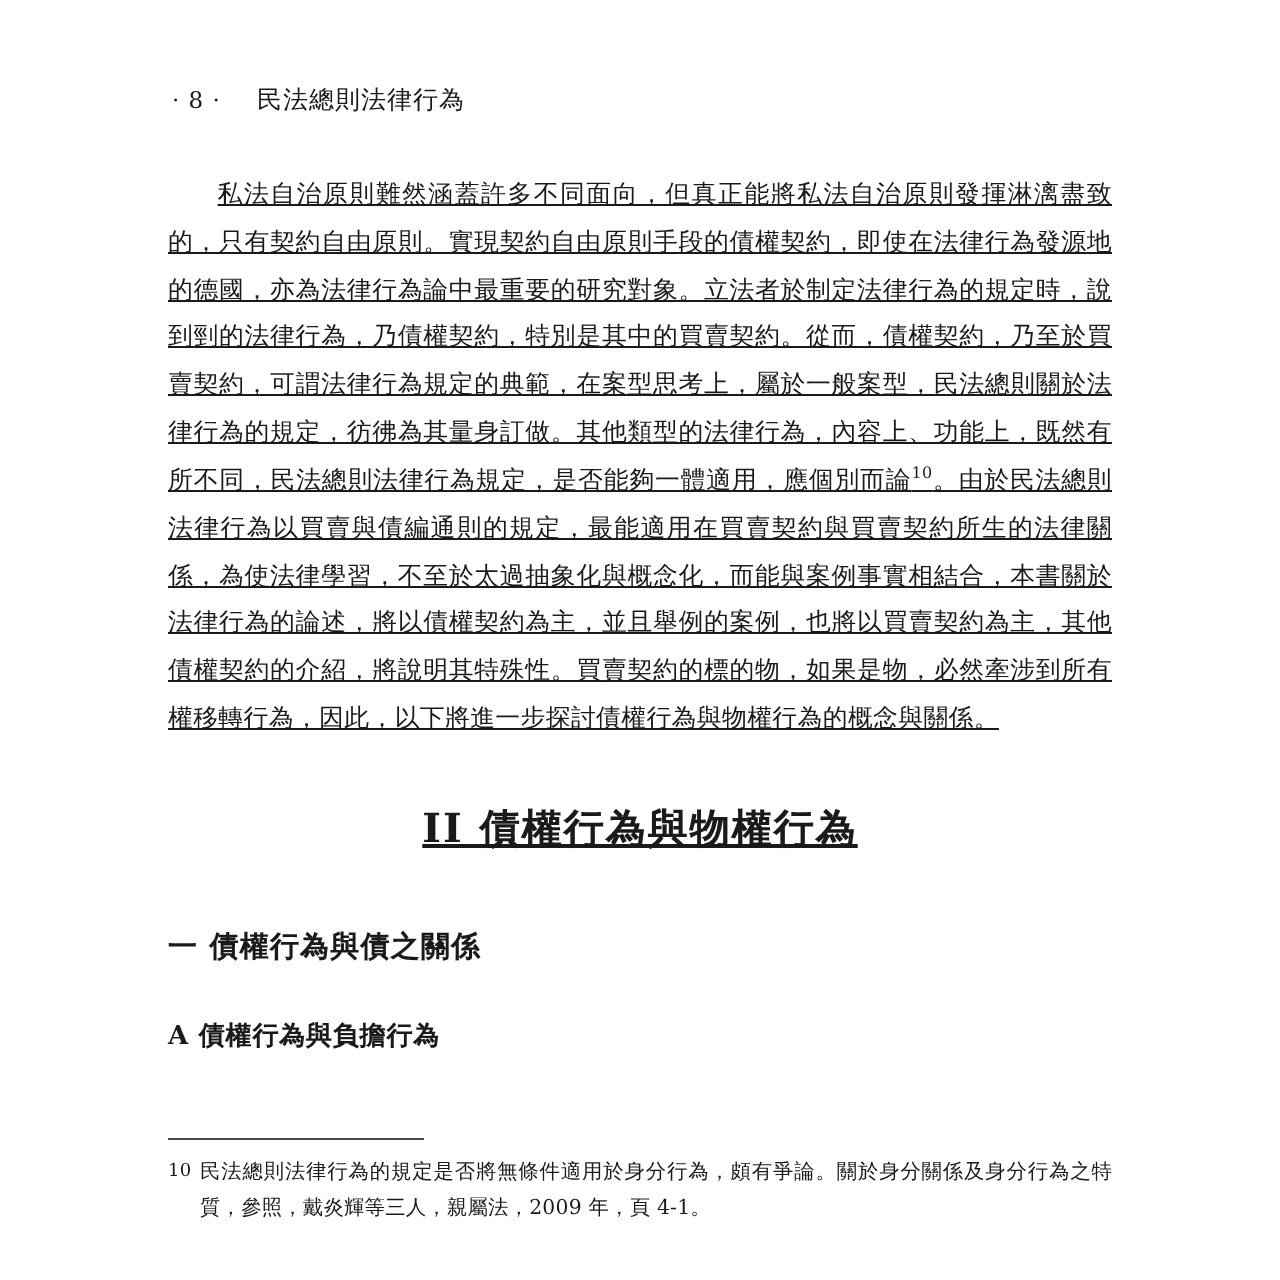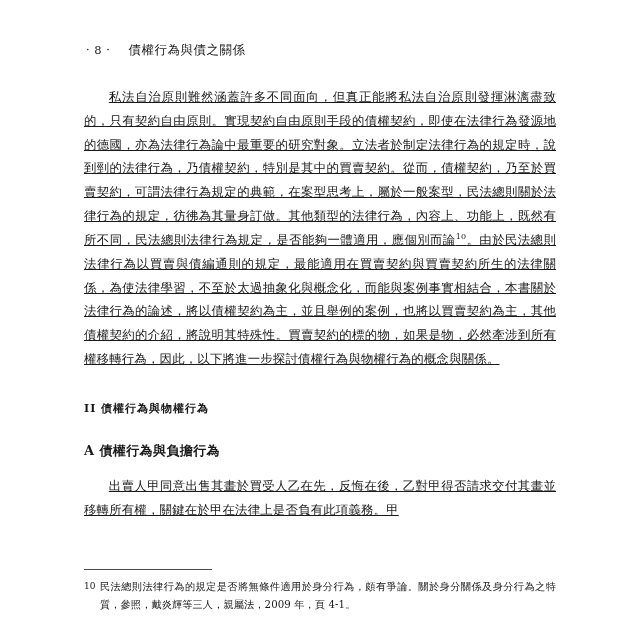--- a/index.html
+++ b/index.html
@@ -48,25 +48,26 @@
     text-indent: 2em;
     letter-spacing: 0.2px;
     text-decoration: underline;
   }
   .sup {
     font-size: 8px;
     vertical-align: super;
     line-height: 0;
   }
   h2.section-title {
-    font-size: 11px;
+    font-size: 20px;
     font-weight: bold;
-    text-align: left;
+    text-align: center;
     margin: 30px 0 0 0;
     letter-spacing: 1px;
+    text-decoration: underline;
   }
   h3.sub-title {
     font-size: 14.5px;
     font-weight: bold;
     margin: 36px 0 0 0;
     letter-spacing: 0.6px;
   }
   h4.subsub-title {
     font-size: 13px;
     font-weight: bold;
@@ -106,33 +107,31 @@
     text-justify: inter-ideograph;
   }
 </style>
 </head>
 <body>
 
 <div class="page">
 
   <div class="running-head">
     <span class="page-num">· 8 ·</span>
-    <span class="head-title">債權行為與債之關係</span>
+    <span class="head-title">民法總則法律行為</span>
   </div>
 
   <p class="body-text"><span>私法自治原則難然涵蓋許多不同面向，但真正能將私法自治原則發揮淋漓盡致的，只有契約自由原則。實現契約自由原則手段的債權契約，即使在法律行為發源地的德國，亦為法律行為論中最重要的研究對象。立法者於制定法律行為的規定時，說到剄的法律行為，乃債權契約，特別是其中的買賣契約。從而，債權契約，乃至於買賣契約，可謂法律行為規定的典範，在案型思考上，屬於一般案型，民法總則關於法律行為的規定，彷彿為其量身訂做。其他類型的法律行為，內容上、功能上，既然有所不同，民法總則法律行為規定，是否能夠一體適用，應個別而論</span><span class="sup">10</span><span>。由於民法總則法律行為以買賣與債編通則的規定，最能適用在買賣契約與買賣契約所生的法律關係，為使法律學習，不至於太過抽象化與概念化，而能與案例事實相結合，本書關於法律行為的論述，將以債權契約為主，並且舉例的案例，也將以買賣契約為主，其他債權契約的介紹，將說明其特殊性。買賣契約的標的物，如果是物，必然牽涉到所有權移轉行為，因此，以下將進一步探討債權行為與物權行為的概念與關係。</span></p>
 
   <h2 class="section-title">II 債權行為與物權行為</h2>
 
+  <h3 class="sub-title">一 債權行為與債之關係</h3>
 
   <h4 class="subsub-title">A 債權行為與負擔行為</h4>
 
-  <div class="para-block">
-    <p class="body-text">出賣人甲同意出售其畫於買受人乙在先，反悔在後，乙對甲得否請求交付其畫並移轉所有權，關鍵在於甲在法律上是否負有此項義務。甲</p>
-  </div>
 
   <div class="footnote-wrap">
     <div class="footnote-rule"></div>
     <div class="footnote">
       <span class="fn-num">10</span>
       <span class="fn-text">民法總則法律行為的規定是否將無條件適用於身分行為，頗有爭論。關於身分關係及身分行為之特質，參照，戴炎輝等三人，親屬法，2009 年，頁 4-1。</span>
     </div>
   </div>
 
 </div>

